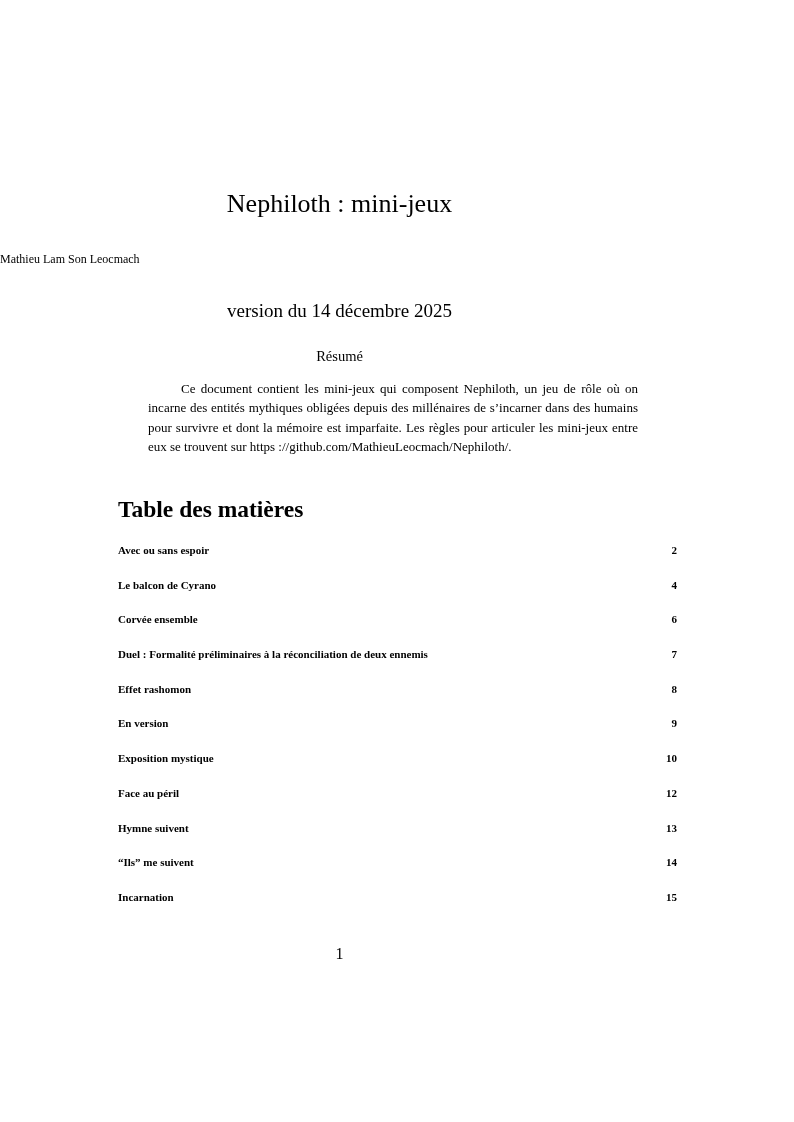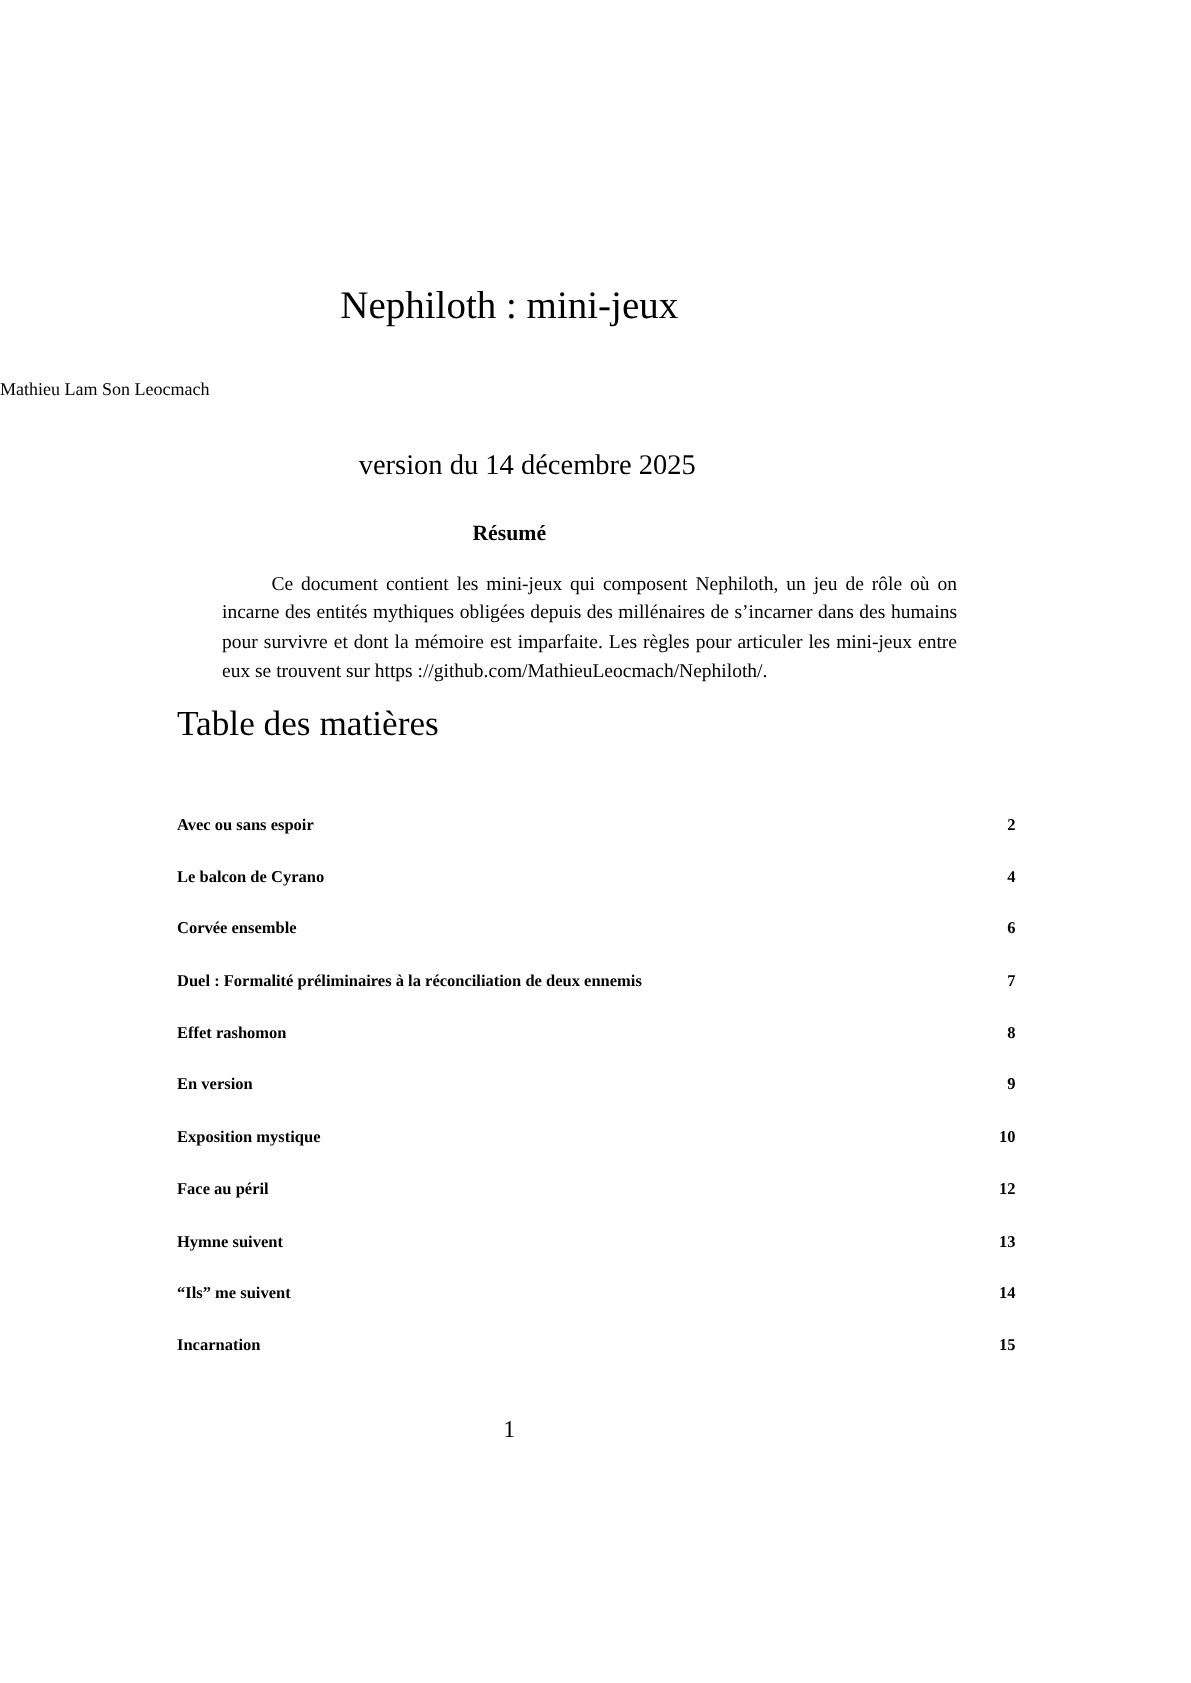--- a/index.html
+++ b/index.html
@@ -32,57 +32,57 @@
     top: 252px;
     left: 0;
     width: 100%;
     text-align: left;
     font-size: 12px;
     line-height: 1.2;
   }
   .doc-date {
     position: absolute;
     top: 300px;
-    left: 12px;
+    left: 0;
     width: 100%;
     text-align: center;
     font-size: 19px;
     line-height: 1.2;
   }
   .abstract-heading {
     position: absolute;
     top: 348px;
     left: 0;
     width: 100%;
     text-align: center;
     font-size: 14.5px;
-    font-weight: bold;
+    font-weight: normal;
     line-height: 1.2;
   }
   .abstract-text {
     position: absolute;
     top: 379px;
     left: 148px;
     width: 490px;
     font-size: 13px;
     line-height: 19.3px;
     text-align: justify;
     text-indent: 33px;
     margin: 0;
   }
   .abstract-text .url {
     color: #000000;
     text-decoration: none;
   }
   .toc-heading {
     position: absolute;
-    top: 471px;
+    top: 497px;
     left: 118px;
     font-size: 23.5px;
-    font-weight: normal;
+    font-weight: bold;
     line-height: 1.1;
     margin: 0;
   }
   .toc-list {
     position: absolute;
     top: 540px;
     left: 118px;
     width: 559px;
   }
   .toc-row {

